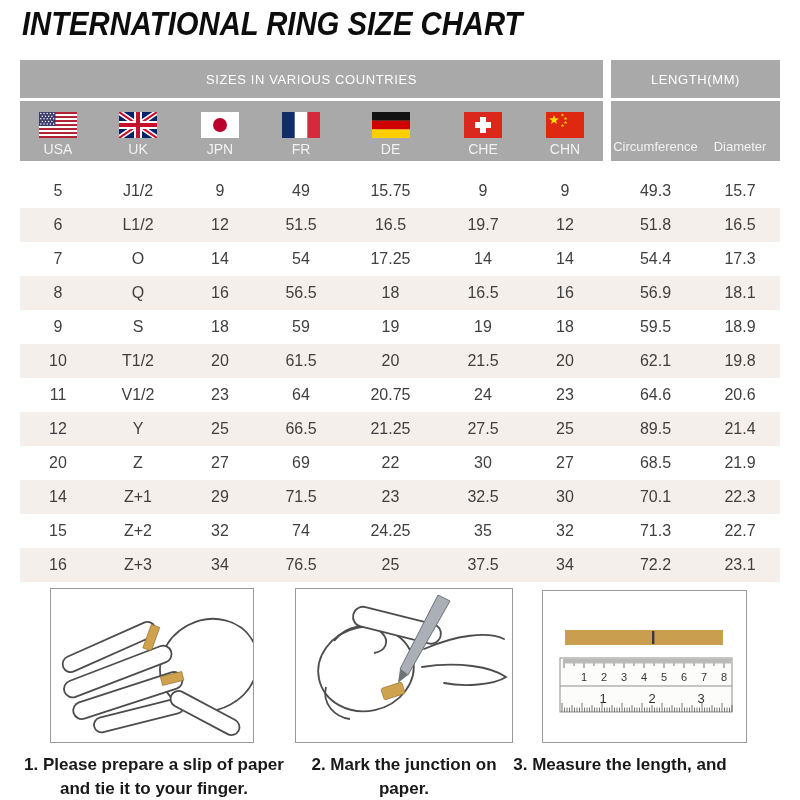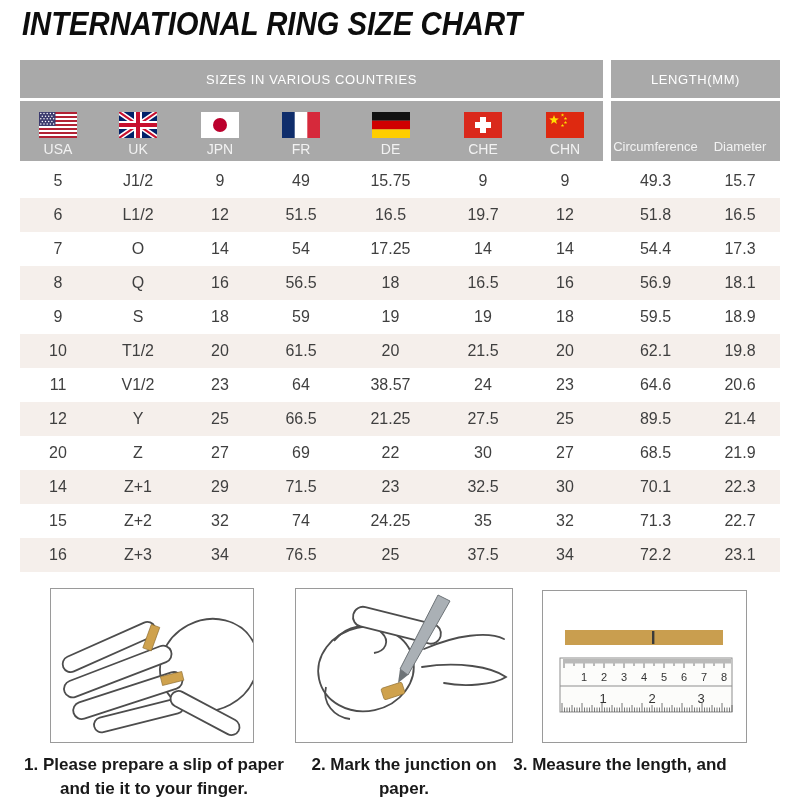--- a/index.html
+++ b/index.html
@@ -12,21 +12,21 @@
            font-style:italic; color:#0d0d0d; white-space:nowrap;
            transform:scaleX(0.86); transform-origin:left top; letter-spacing:0px; }
 
   
   .table { position:absolute; left:20px; top:60px; width:760px; }
   .band { display:grid; grid-template-columns:583px 8px 169px; }
   .sect { background:var(--header-bg); }
   .head-band { height:38px; margin-bottom:3px; }
   .head-cell { display:flex; align-items:center; justify-content:center;
                color:#ffffff; font-size:13px; letter-spacing:0.6px; }
-  .flag-band { height:61px; margin-bottom:2px; }
+  .flag-band { height:61px; margin-bottom:12px; }
   .countries { display:grid; grid-template-columns:76px 84px 80px 82px 97px 88px 76px;
                height:60px; }
   .flagcell { display:flex; flex-direction:column; align-items:center;
               justify-content:flex-end; padding-bottom:5px; }
   .flagcell svg { display:block; margin-bottom:4px; }
   .country-label { color:#f2f2f2; font-size:14px; line-height:1; }
   .lengthcols { display:grid; grid-template-columns:89px 80px; height:60px;
                 align-items:end; }
   .lengthcols div { color:#f2f2f2; font-size:13px; text-align:center;
                     padding-bottom:7px; }
@@ -232,21 +232,21 @@
           <div class="cell">20</div>
           <div class="cell"></div>
           <div class="cell">62.1</div>
           <div class="cell">19.8</div>
         </div>
         <div class="row">
           <div class="cell">11</div>
           <div class="cell">V1/2</div>
           <div class="cell">23</div>
           <div class="cell">64</div>
-          <div class="cell">38.57</div>
+          <div class="cell">20.75</div>
           <div class="cell">24</div>
           <div class="cell">23</div>
           <div class="cell"></div>
           <div class="cell">64.6</div>
           <div class="cell">20.6</div>
         </div>
         <div class="row">
           <div class="cell">12</div>
           <div class="cell">Y</div>
           <div class="cell">25</div>

